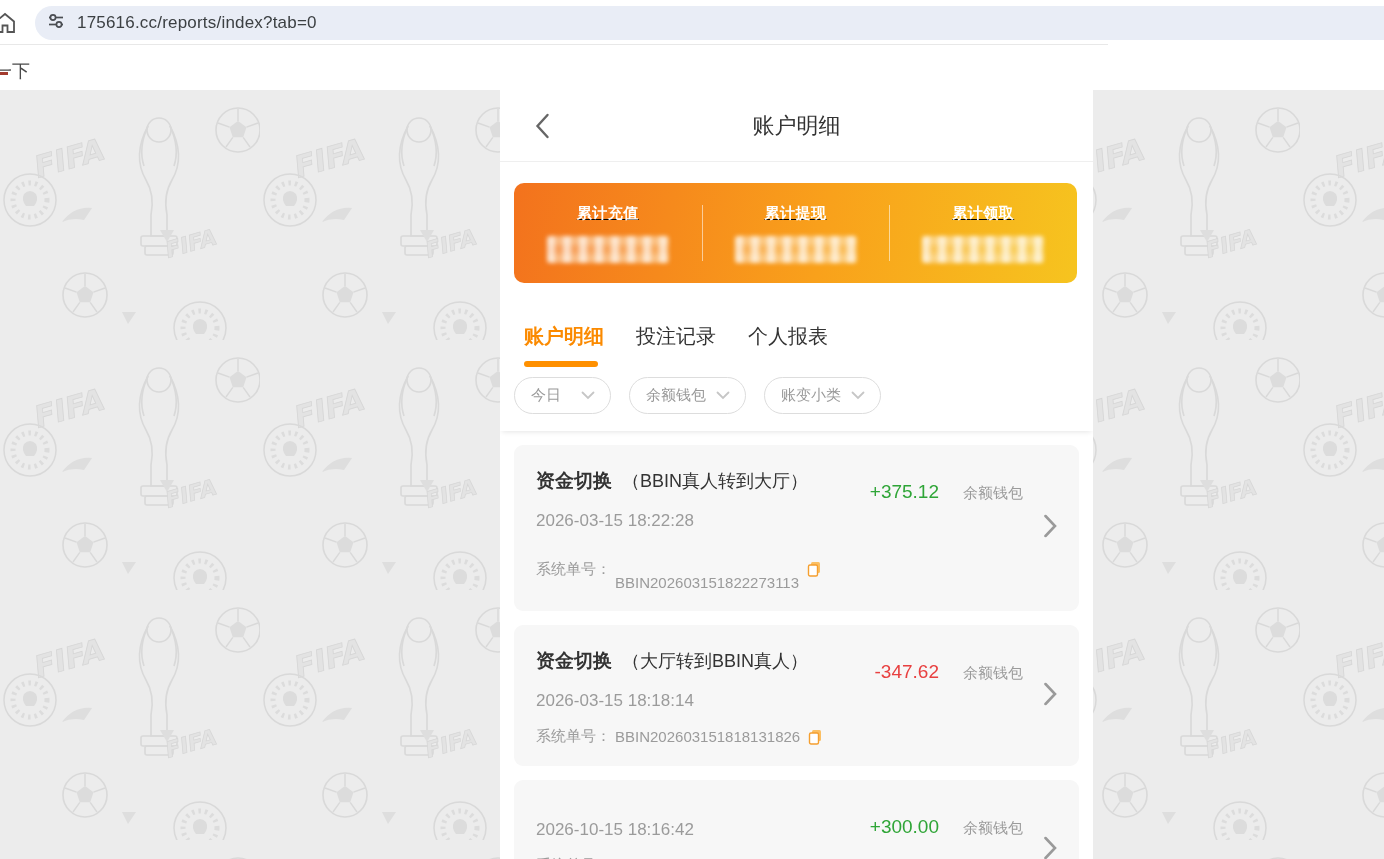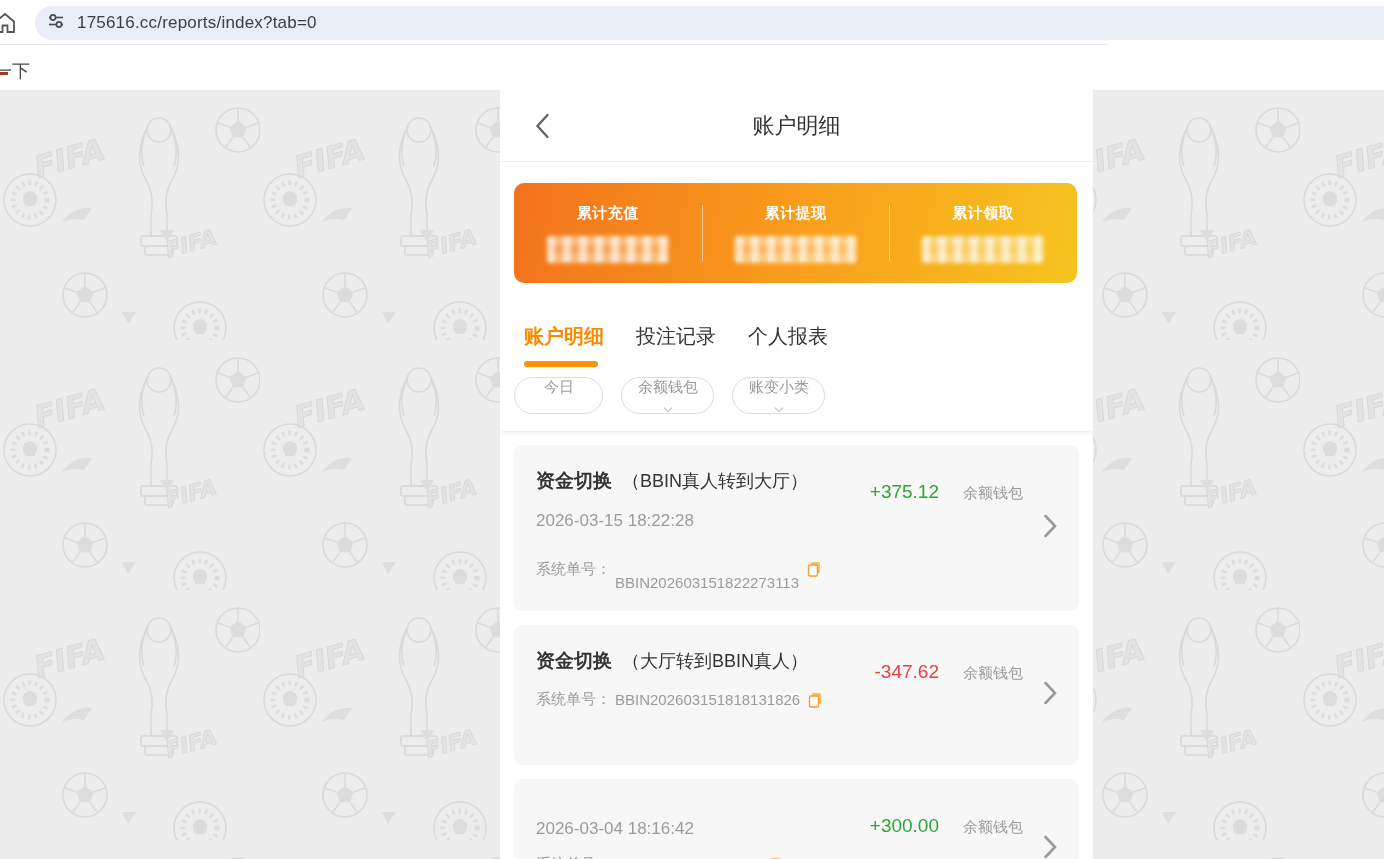--- a/index.html
+++ b/index.html
@@ -31,21 +31,21 @@
   .panel-header { position:relative; height:72px; border-bottom:1px solid #efefef; }
   .back-btn { position:absolute; left:26px; top:20px; width:32px; height:32px; display:flex;
     align-items:center; justify-content:center; cursor:pointer; }
   .page-title { position:absolute; left:0; right:0; top:0; height:72px; display:flex;
     align-items:center; justify-content:center; font-size:22px; color:#333; font-weight:500; }
 
   
   .summary-card { margin:21px 16px 0 14px; height:100px; border-radius:10px;
     background:linear-gradient(100deg,#f3721d 0%,#f9a11b 55%,#f6c41f 100%);
     display:flex; align-items:center; }
-  .summary-col { flex:1 1 0; display:flex; flex-direction:column; align-items:center; gap:13px; position:relative; }
+  .summary-col { flex:1 1 0; display:flex; flex-direction:column; align-items:center; gap:13px; position:relative;text-decoration:underline; }
   .summary-col + .summary-col::before { content:""; position:absolute; left:0; top:50%;
     transform:translateY(-50%); width:1px; height:56px; background:rgba(255,255,255,.55); }
   .summary-label { color:#fff; font-size:15px; font-weight:600; letter-spacing:.5px; }
   .summary-value-blur { width:122px; height:27px; border-radius:3px;
     background:
       repeating-linear-gradient(90deg, rgba(255,255,255,.65) 0 8px, rgba(255,255,255,.12) 8px 16px),
       repeating-linear-gradient(0deg, rgba(255,240,214,.45) 0 9px, rgba(255,255,255,.2) 9px 18px);
     filter:blur(2.2px); }
 
   
@@ -53,21 +53,21 @@
   .tab { font-size:20px; color:#333; cursor:pointer; display:flex; flex-direction:column; align-items:flex-start; }
   .tab .tab-underline { width:74px; height:6px; border-radius:3px; background:transparent; margin-top:11px; }
   .tab.active { color:#fb8a00; font-weight:bold; }
   .tab.active .tab-underline { background:#ff9000; }
 
   
   .filters-row { position:relative; z-index:2; display:flex; gap:18px; padding:10px 14px 17px 14px;
     background:#fff; box-shadow:0 3px 5px -2px rgba(0,0,0,.10); }
   .filter-pill { height:37px; border:1px solid #ddd; border-radius:19px; background:#fff;
     display:flex; align-items:center; justify-content:space-between; gap:20px;
-    padding:0 15px 0 16px; font-size:15px; color:#999; cursor:pointer;flex-direction:column; }
+    padding:0 15px 0 16px; font-size:15px; color:#999; cursor:pointer; }
   .filter-pill.wide { gap:10px; }
   .filter-pill:first-child { min-width:89px; }
 
   
   .tx-list { padding:14px; display:flex; flex-direction:column; gap:14px; }
   .tx-card { position:relative; background:#f7f7f7; border-radius:9px; padding:23px 20px 20px 22px;
     min-height:140px; cursor:pointer; }
   .tx-title-row { display:flex; align-items:baseline; gap:10px; }
   .tx-type { font-size:19px; font-weight:bold; color:#333; }
   .tx-detail { font-size:18px; color:#333; }
@@ -245,20 +245,21 @@
             <path d="M1.5 1.5 L11 11.5 L1.5 21.5"></path>
           </svg>
         </span>
       </div>
 
       <div class="tx-card">
         <div class="tx-title-row">
           <span class="tx-type">资金切换</span>
           <span class="tx-detail">（大厅转到BBIN真人）</span>
         </div>
+        <div class="tx-date">2026-03-15 18:18:14</div>
         <div class="tx-order-row">
           <span>系统单号：</span>
             <span style="margin-left:-4px;">BBIN202603151818131826</span>
           <span class="copy-btn">
             <svg width="15" height="16" viewBox="0 0 15 16">
               <rect x="4" y="1" width="9" height="11" rx="1.5" fill="#fbbf63"></rect>
               <rect x="1.5" y="4" width="9" height="11" rx="1.5" fill="#fff" stroke="#f59f2f" stroke-width="1.4"></rect>
             </svg>
           </span>
         </div>
@@ -267,21 +268,21 @@
           <span class="tx-wallet">余额钱包</span>
         </div>
         <span class="tx-chevron">
           <svg width="13" height="23" viewBox="0 0 13 23" fill="none" stroke="#9a9a9a" stroke-width="2.6" stroke-linecap="round">
             <path d="M1.5 1.5 L11 11.5 L1.5 21.5"></path>
           </svg>
         </span>
       </div>
 
       <div class="tx-card">
-        <div class="tx-date">2026-03-04 18:16:42</div>
+        <div class="tx-date">2026-10-15 18:16:42</div>
         <div class="tx-order-row">
           <span>系统单号：</span>
             <span style="margin-left:-4px;">R2603151816420690</span>
           <span class="copy-btn">
             <svg width="15" height="16" viewBox="0 0 15 16">
               <rect x="4" y="1" width="9" height="11" rx="1.5" fill="#fbbf63"></rect>
               <rect x="1.5" y="4" width="9" height="11" rx="1.5" fill="#fff" stroke="#f59f2f" stroke-width="1.4"></rect>
             </svg>
           </span>
         </div>

